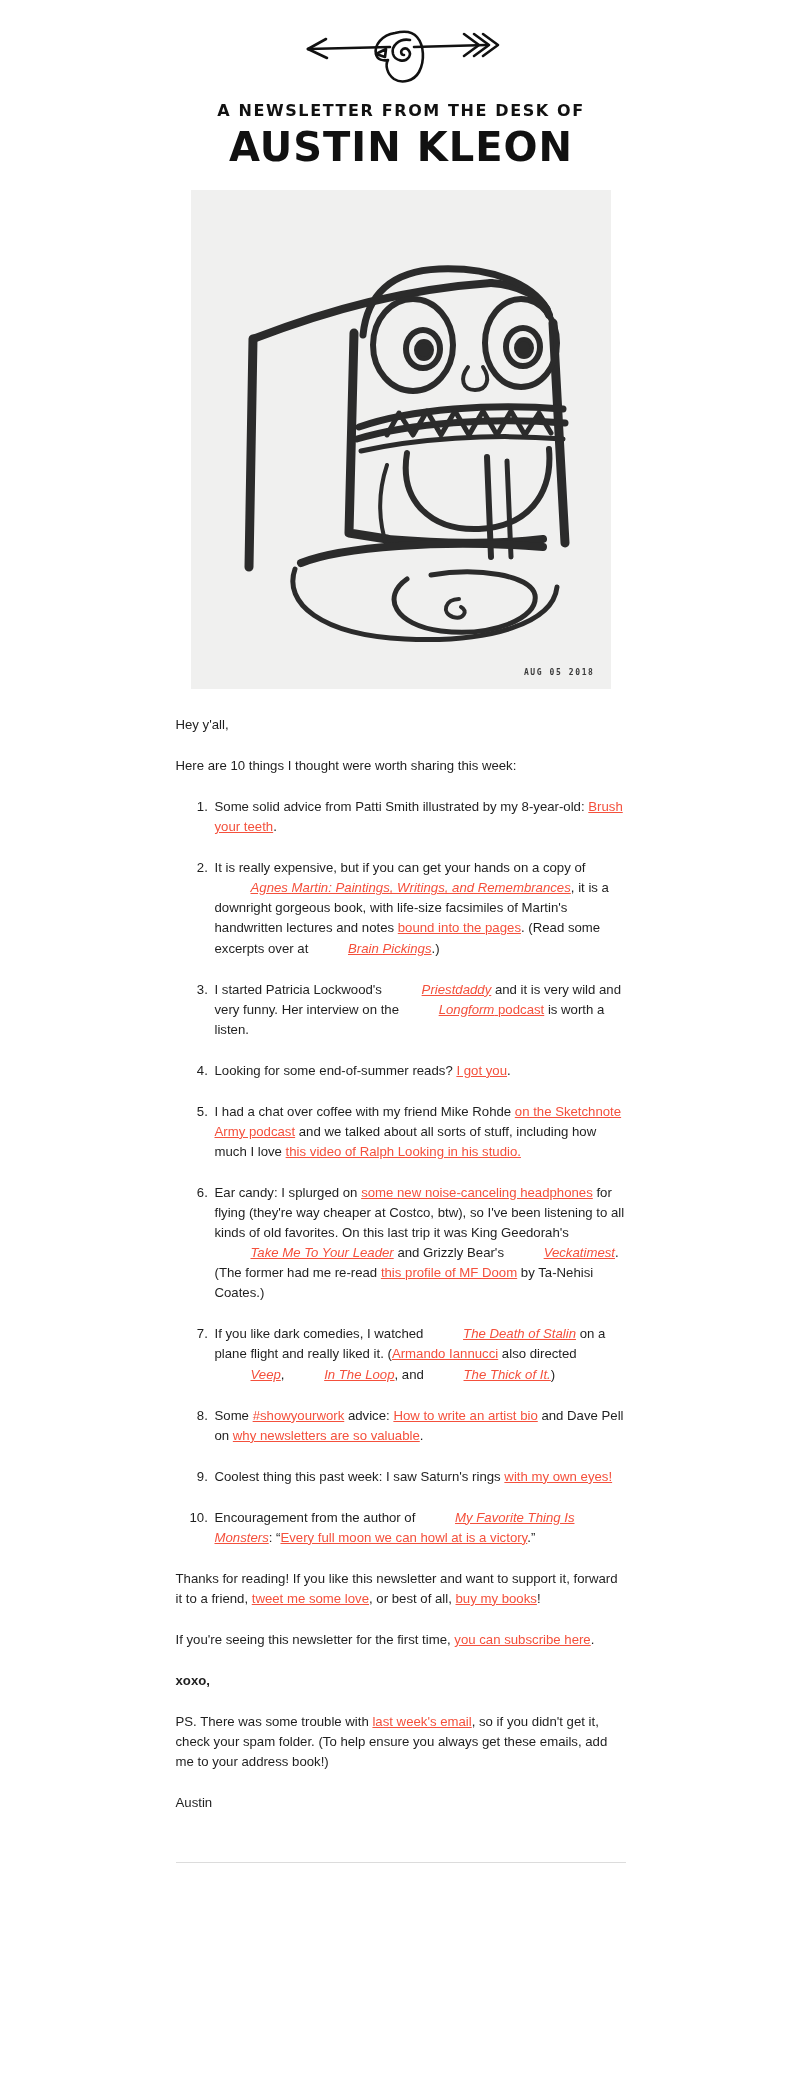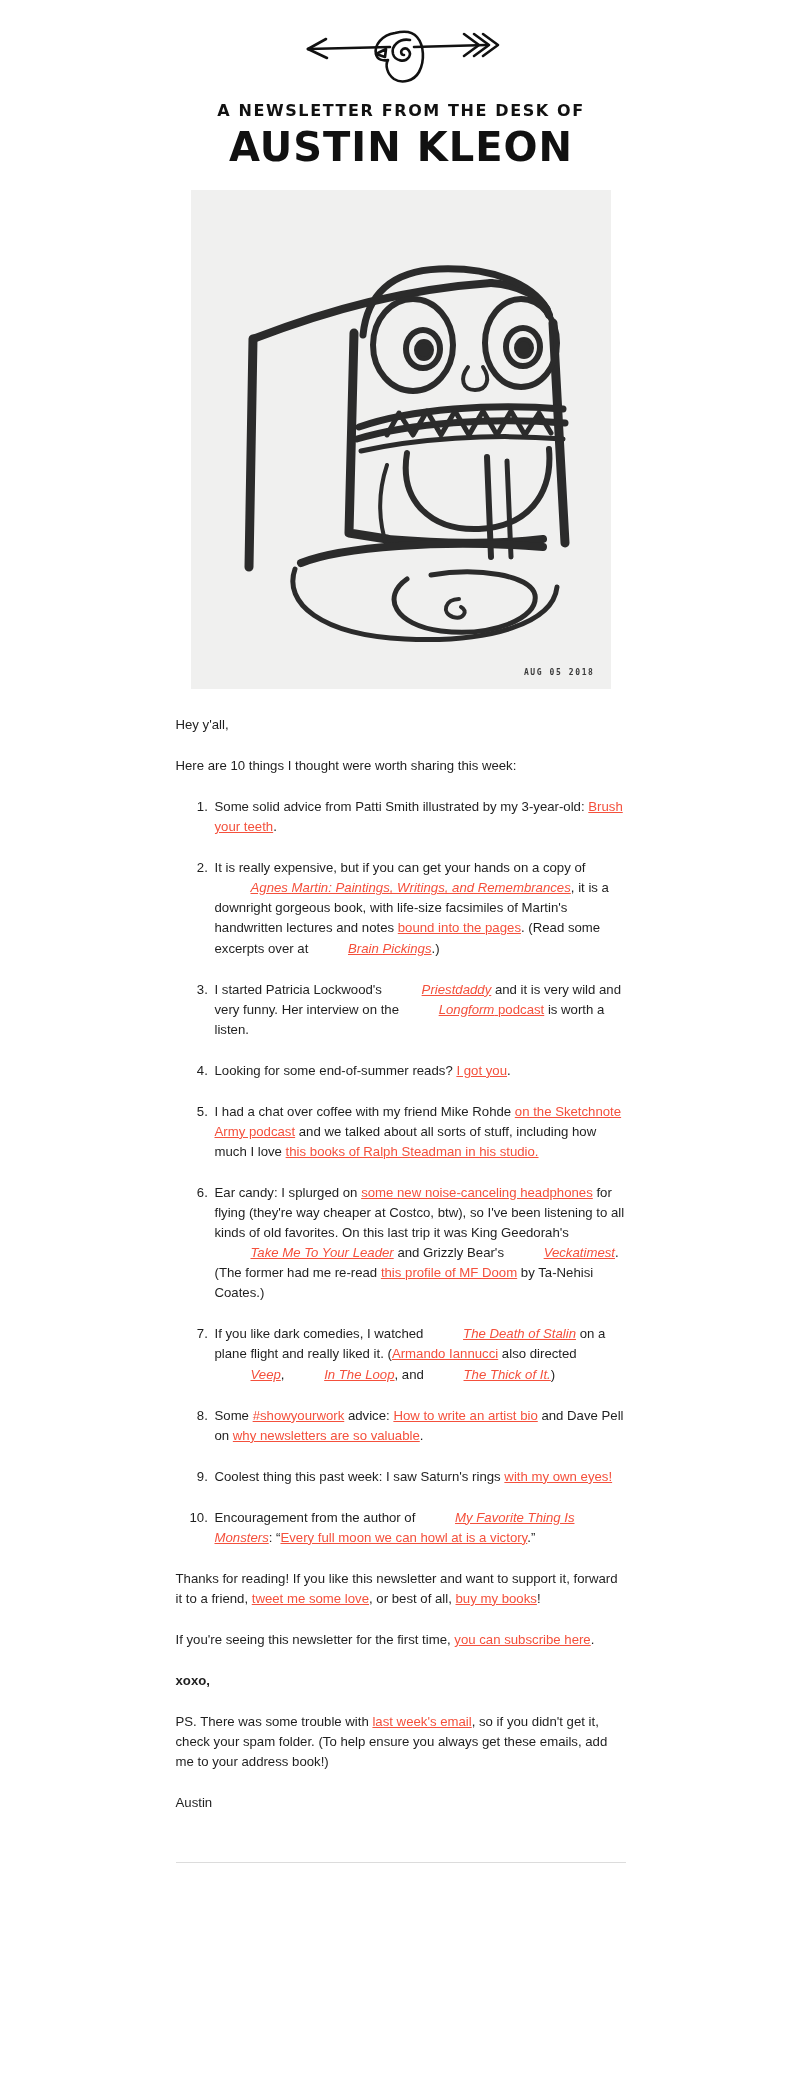--- a/index.html
+++ b/index.html
@@ -194,25 +194,25 @@
       </g>
     </svg>
     <div class="hero-date">AUG 05 2018</div>
   </div>
 
   <div class="body">
     <p>Hey y'all,</p>
     <p>Here are 10 things I thought were worth sharing this week:</p>
 
     <ol class="list">
-        <li value="1"><span>Some solid advice from Patti Smith illustrated by my 3-year-old: </span><a class="lnk">Brush your teeth</a><span>.</span></li>
+        <li value="1"><span>Some solid advice from Patti Smith illustrated by my 8-year-old: </span><a class="lnk">Brush your teeth</a><span>.</span></li>
         <li value="2"><span>It is really expensive, but if you can get your hands on a copy of </span><a class="lnk it">Agnes Martin: Paintings, Writings, and Remembrances</a><span>, it is a downright gorgeous book, with life-size facsimiles of Martin's handwritten lectures and notes </span><a class="lnk">bound into the pages</a><span>. (Read some excerpts over at </span><a class="lnk it">Brain Pickings</a><span>.)</span></li>
         <li value="3"><span>I started Patricia Lockwood's </span><a class="lnk it">Priestdaddy</a><span> and it is very wild and very funny. Her interview on the </span><a class="lnk it">Longform</a><a class="lnk"> </a><a class="lnk">podcast</a><span> is worth a listen.</span></li>
         <li value="4"><span>Looking for some end-of-summer reads? </span><a class="lnk">I got you</a><span>.</span></li>
-        <li value="5"><span>I had a chat over coffee with my friend Mike Rohde </span><a class="lnk">on the Sketchnote Army podcast</a><span> and we talked about all sorts of stuff, including how much I love </span><a class="lnk">this books of Ralph Steadman in his studio.</a></li>
+        <li value="5"><span>I had a chat over coffee with my friend Mike Rohde </span><a class="lnk">on the Sketchnote Army podcast</a><span> and we talked about all sorts of stuff, including how much I love </span><a class="lnk">this video of Ralph Looking in his studio.</a></li>
         <li value="6"><span>Ear candy: I splurged on </span><a class="lnk">some new noise-canceling headphones</a><span> for flying (they're way cheaper at Costco, btw), so I've been listening to all kinds of old favorites. On this last trip it was King Geedorah's </span><a class="lnk it">Take Me To Your Leader</a><span> and Grizzly Bear's </span><a class="lnk it">Veckatimest</a><span>. (The former had me re-read </span><a class="lnk">this profile of MF Doom</a><span> by Ta-Nehisi Coates.)</span></li>
         <li value="7"><span>If you like dark comedies, I watched </span><a class="lnk it">The Death of Stalin</a><span> on a plane flight and really liked it. (</span><a class="lnk">Armando Iannucci</a><span> also directed </span><a class="lnk it">Veep</a><span>, </span><a class="lnk it">In The Loop</a><span>, and </span><a class="lnk it">The Thick of It.</a><span>)</span></li>
         <li value="8"><span>Some </span><a class="lnk">#showyourwork</a><span> advice: </span><a class="lnk">How to write an artist bio</a><span> and Dave Pell on </span><a class="lnk">why newsletters are so valuable</a><span>.</span></li>
         <li value="9"><span>Coolest thing this past week: I saw Saturn's rings </span><a class="lnk">with my own eyes!</a></li>
         <li value="10"><span>Encouragement from the author of </span><a class="lnk it">My Favorite Thing Is Monsters</a><span>: “</span><a class="lnk">Every full moon we can howl at is a victory</a><span>.”</span></li>
       </ol>
 
     <div>
         <p><span>Thanks for reading! If you like this newsletter and want to support it, forward it to a friend, </span><a class="lnk">tweet me some love</a><span>, or best of all, </span><a class="lnk">buy my books</a><span>!</span></p>
         <p><span>If you're seeing this newsletter for the first time, </span><a class="lnk">you can subscribe here</a><span>.</span></p>

